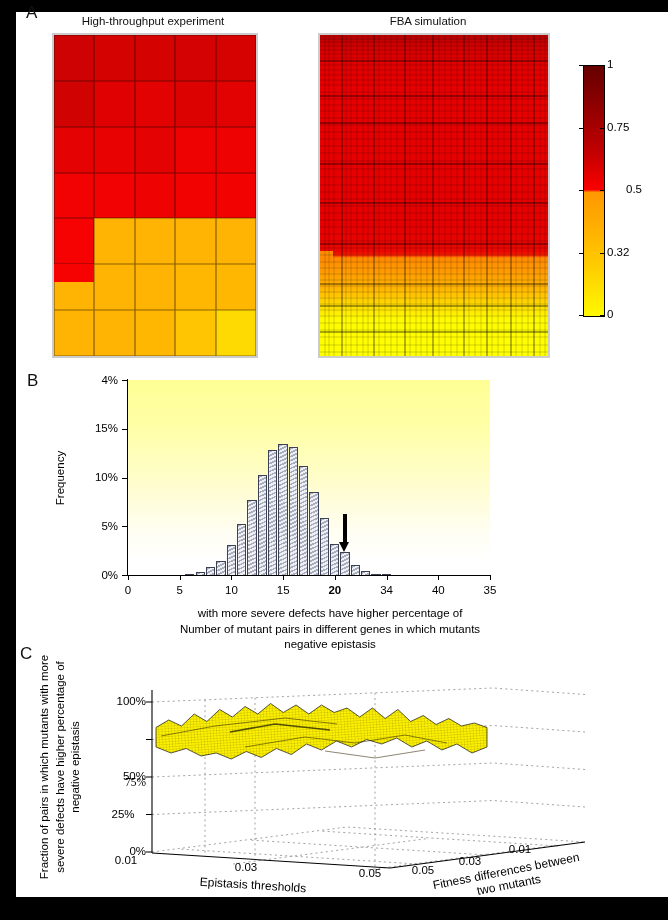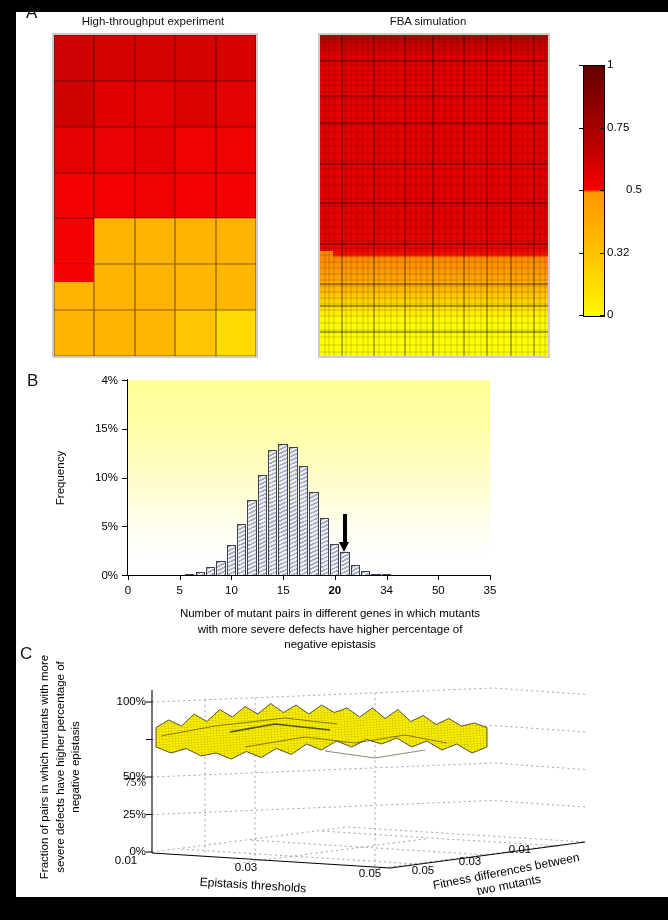--- a/index.html
+++ b/index.html
@@ -262,43 +262,43 @@
       <div class="tick-label b-xlab" style="left: 166.714px; top: 584px;">5</div>
       <div class="tick" style="left: 231.429px; top: 576px; width: 1px; height: 4px;"></div>
       <div class="tick-label b-xlab" style="left: 218.429px; top: 584px;">10</div>
       <div class="tick" style="left: 283.143px; top: 576px; width: 1px; height: 4px;"></div>
       <div class="tick-label b-xlab" style="left: 270.143px; top: 584px;">15</div>
       <div class="tick" style="left: 334.857px; top: 576px; width: 1px; height: 4px;"></div>
       <div class="tick-label b-xlab" style="left: 321.857px; top: 584px; font-weight: bold;">20</div>
       <div class="tick" style="left: 386.571px; top: 576px; width: 1px; height: 4px;"></div>
       <div class="tick-label b-xlab" style="left: 373.571px; top: 584px;">34</div>
       <div class="tick" style="left: 438.286px; top: 576px; width: 1px; height: 4px;"></div>
-      <div class="tick-label b-xlab" style="left: 425.286px; top: 584px;">50</div>
+      <div class="tick-label b-xlab" style="left: 425.286px; top: 584px;">40</div>
       <div class="tick" style="left: 490px; top: 576px; width: 1px; height: 4px;"></div>
       <div class="tick-label b-xlab" style="left: 477px; top: 584px;">35</div>
       <div class="tick" style="left: 122px; top: 575px; width: 5px; height: 1px;"></div>
       <div class="tick-label b-ylab" style="left: 84px; top: 568.5px;">0%</div>
       <div class="tick" style="left: 122px; top: 526.25px; width: 5px; height: 1px;"></div>
       <div class="tick-label b-ylab" style="left: 84px; top: 519.75px;">5%</div>
       <div class="tick" style="left: 122px; top: 477.5px; width: 5px; height: 1px;"></div>
       <div class="tick-label b-ylab" style="left: 84px; top: 471px;">10%</div>
       <div class="tick" style="left: 122px; top: 428.75px; width: 5px; height: 1px;"></div>
       <div class="tick-label b-ylab" style="left: 84px; top: 422.25px;">15%</div>
       <div class="tick" style="left: 122px; top: 380px; width: 5px; height: 1px;"></div>
       <div class="tick-label b-ylab" style="left: 84px; top: 373.5px;">4%</div>
     </div>
 
   <div class="abs" id="b-arrow" style="width: 11.5px; height: 38px; top: 514px; left: 339.45px;">
     <div id="b-arrow-shaft" style="left:4px;top:0;width:3.4px;height:28px;"></div>
     <div id="b-arrow-head" style="left:0;top:28px;"></div>
   </div>
 
   <div class="abs" id="b-caption">
+    <div>with more severe defects have higher percentage of</div>
     <div>Number of mutant pairs in different genes in which mutants</div>
-    <div>with more severe defects have higher percentage of</div>
     <div>negative epistasis</div>
   </div>
 
   <div class="abs panel-label" style="left:20px;top:644px;">C</div>
 
   <div class="abs" id="c-ztitle">
     <div>Fraction of pairs in which mutants with more</div>
     <div>severe defects have higher percentage of</div>
     <div>negative epistasis</div>
   </div>
@@ -337,21 +337,21 @@
       <path d="M57,203 L295,218"></path>
       <path d="M295,218 L490,192"></path>
       <path d="M51,52 H57 M51,89.5 H57 M51,127 H57 M51,164.5 H57 M51,202 H57"></path>
     </g>
   </svg>
 
   <div id="c-zlabels">
       <div class="c-zlab" style="top: 695px;">100%</div>
       <div class="c-zlab" style="top: 776px; font-family: Liberation Serif, serif;">75%</div>
       <div class="c-zlab" style="top: 770px;">50%</div>
-      <div class="c-zlab" style="top: 807.5px;">25%</div>
+      <div class="c-zlab" style="top: 807.5px; text-align: center;">25%</div>
       <div class="c-zlab" style="top: 845px;">0%</div>
     </div>
   <div id="c-tlabels">
       <div class="c-tlab" style="left: 106px; top: 854px;">0.01</div>
       <div class="c-tlab" style="left: 226px; top: 861px;">0.03</div>
       <div class="c-tlab" style="left: 350px; top: 867px;">0.05</div>
       <div class="c-tlab" style="left: 403px; top: 864px;">0.05</div>
       <div class="c-tlab" style="left: 450px; top: 855px;">0.03</div>
       <div class="c-tlab" style="left: 500px; top: 843px;">0.01</div>
     </div>

